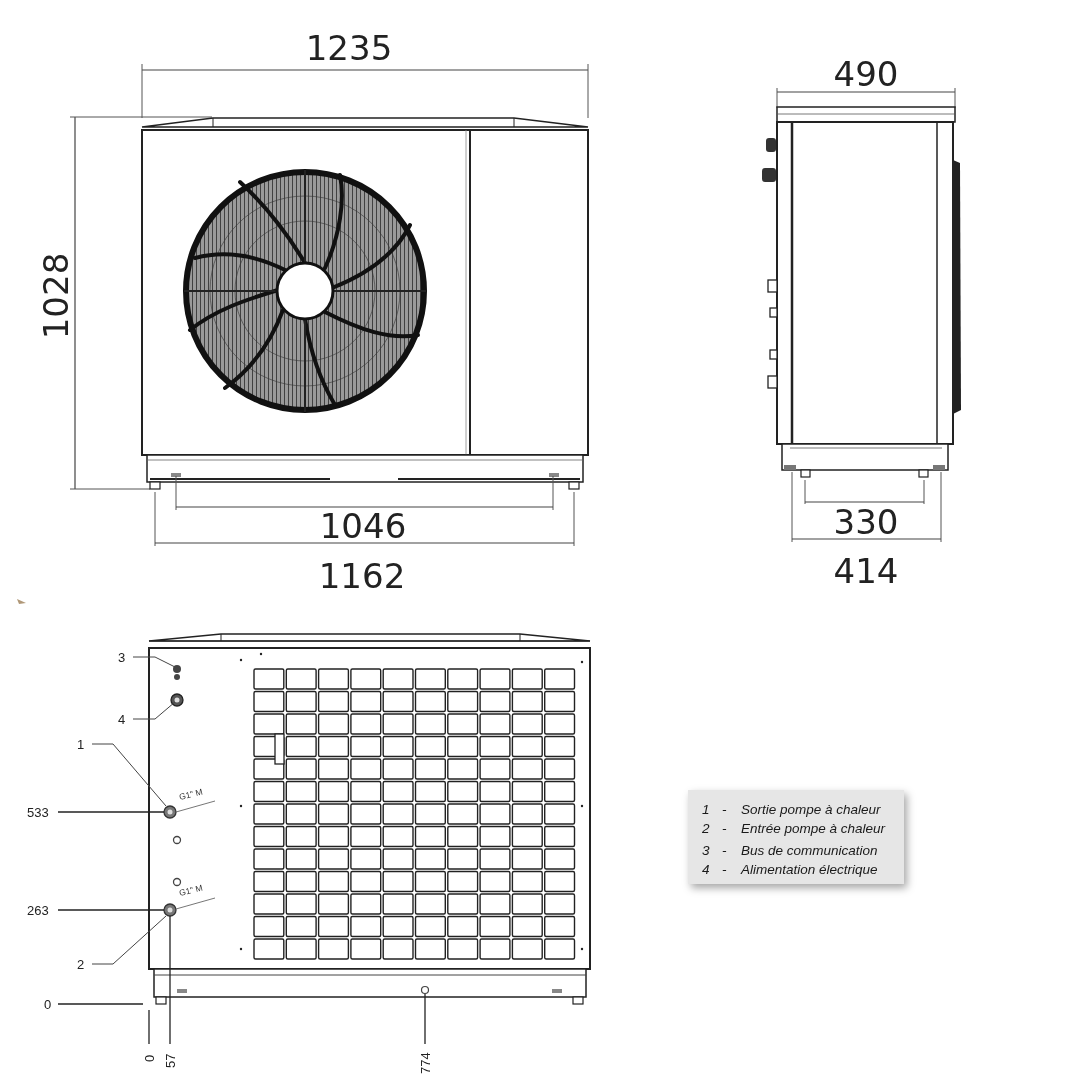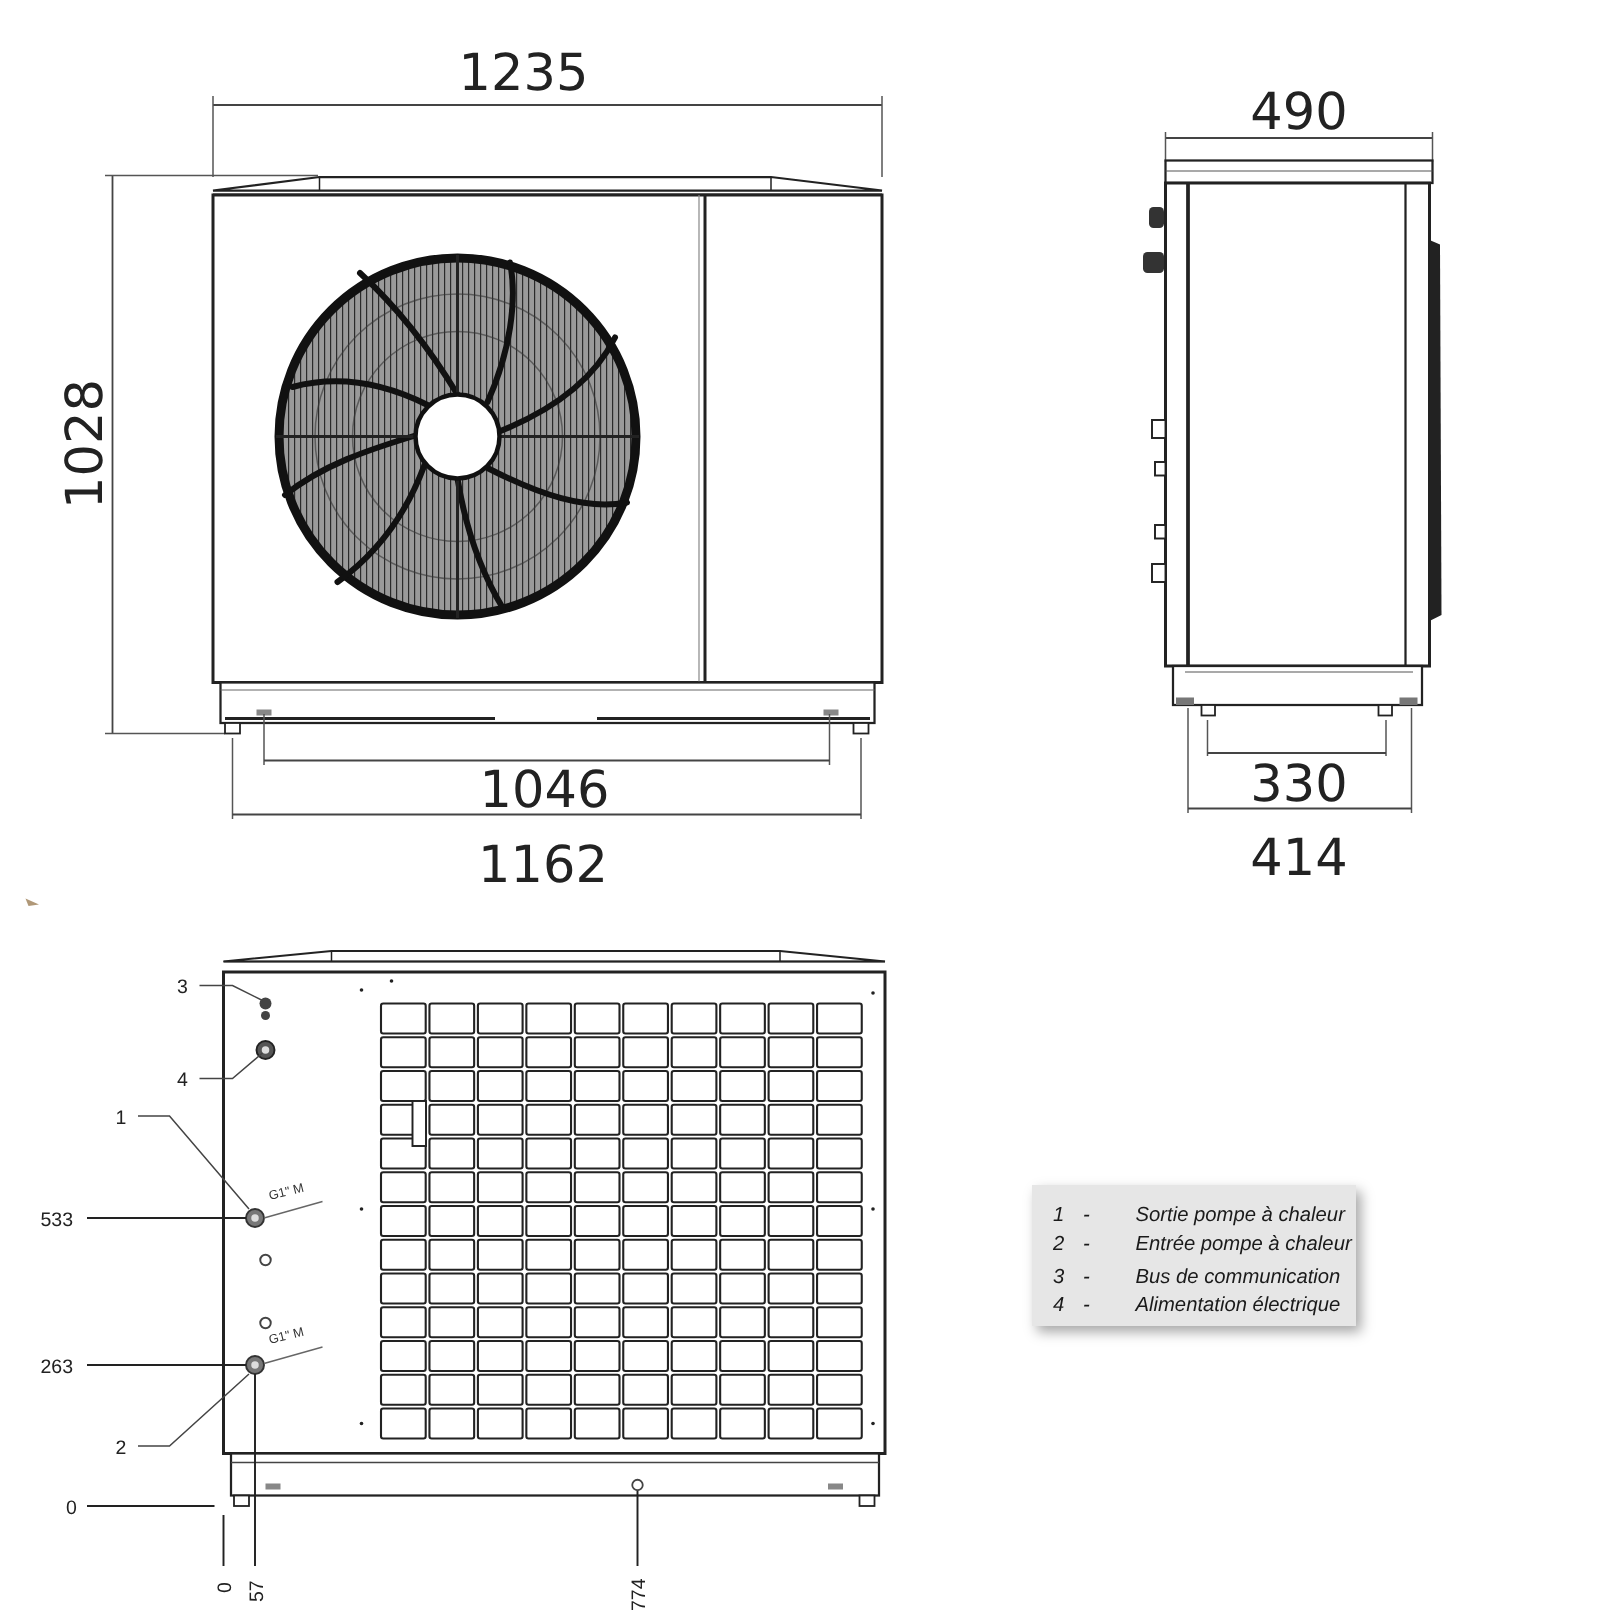--- a/index.html
+++ b/index.html
@@ -5,21 +5,21 @@
   html,body{margin:0;padding:0;background:#ffffff;}
   body{width:1080px;height:1080px;position:relative;overflow:hidden;font-family:"DejaVu Sans","Liberation Sans",sans-serif;}
   svg{position:absolute;left:0;top:0;}
   .dim-big{font-family:"DejaVu Sans","Liberation Sans",sans-serif;font-size:34px;fill:#222;font-weight:normal;}
   .dim-small{font-family:"Liberation Sans","DejaVu Sans",sans-serif;font-size:13px;fill:#222;}
   .tiny{font-family:"Liberation Sans","DejaVu Sans",sans-serif;font-size:8.5px;fill:#333;}
   .legend{position:absolute;left:688px;top:790px;width:216px;height:94px;background:#e6e6e6;box-shadow:3px 4px 8px rgba(0,0,0,0.35);}
   .legend-row{position:absolute;left:0;font-family:"Liberation Sans","DejaVu Sans",sans-serif;font-style:italic;font-size:13.5px;color:#1a1a1a;white-space:nowrap;}
   .legend-num{position:absolute;left:14px;}
   .legend-dash{position:absolute;left:34px;}
-  .legend-txt{position:absolute;left:69px;}
+  .legend-txt{position:absolute;left:53px;}
 </style>
 </head>
 <body>
 
 <svg width="1080" height="1080" viewBox="0 0 1080 1080">
   <defs>
     <pattern id="grid-lines" width="4" height="4" patternUnits="userSpaceOnUse">
       <rect width="4" height="4" fill="#9a9a9a"></rect>
       <line x1="0" y1="0" x2="0" y2="4" stroke="#2a2a2a" stroke-width="1.6"></line>
     </pattern>

